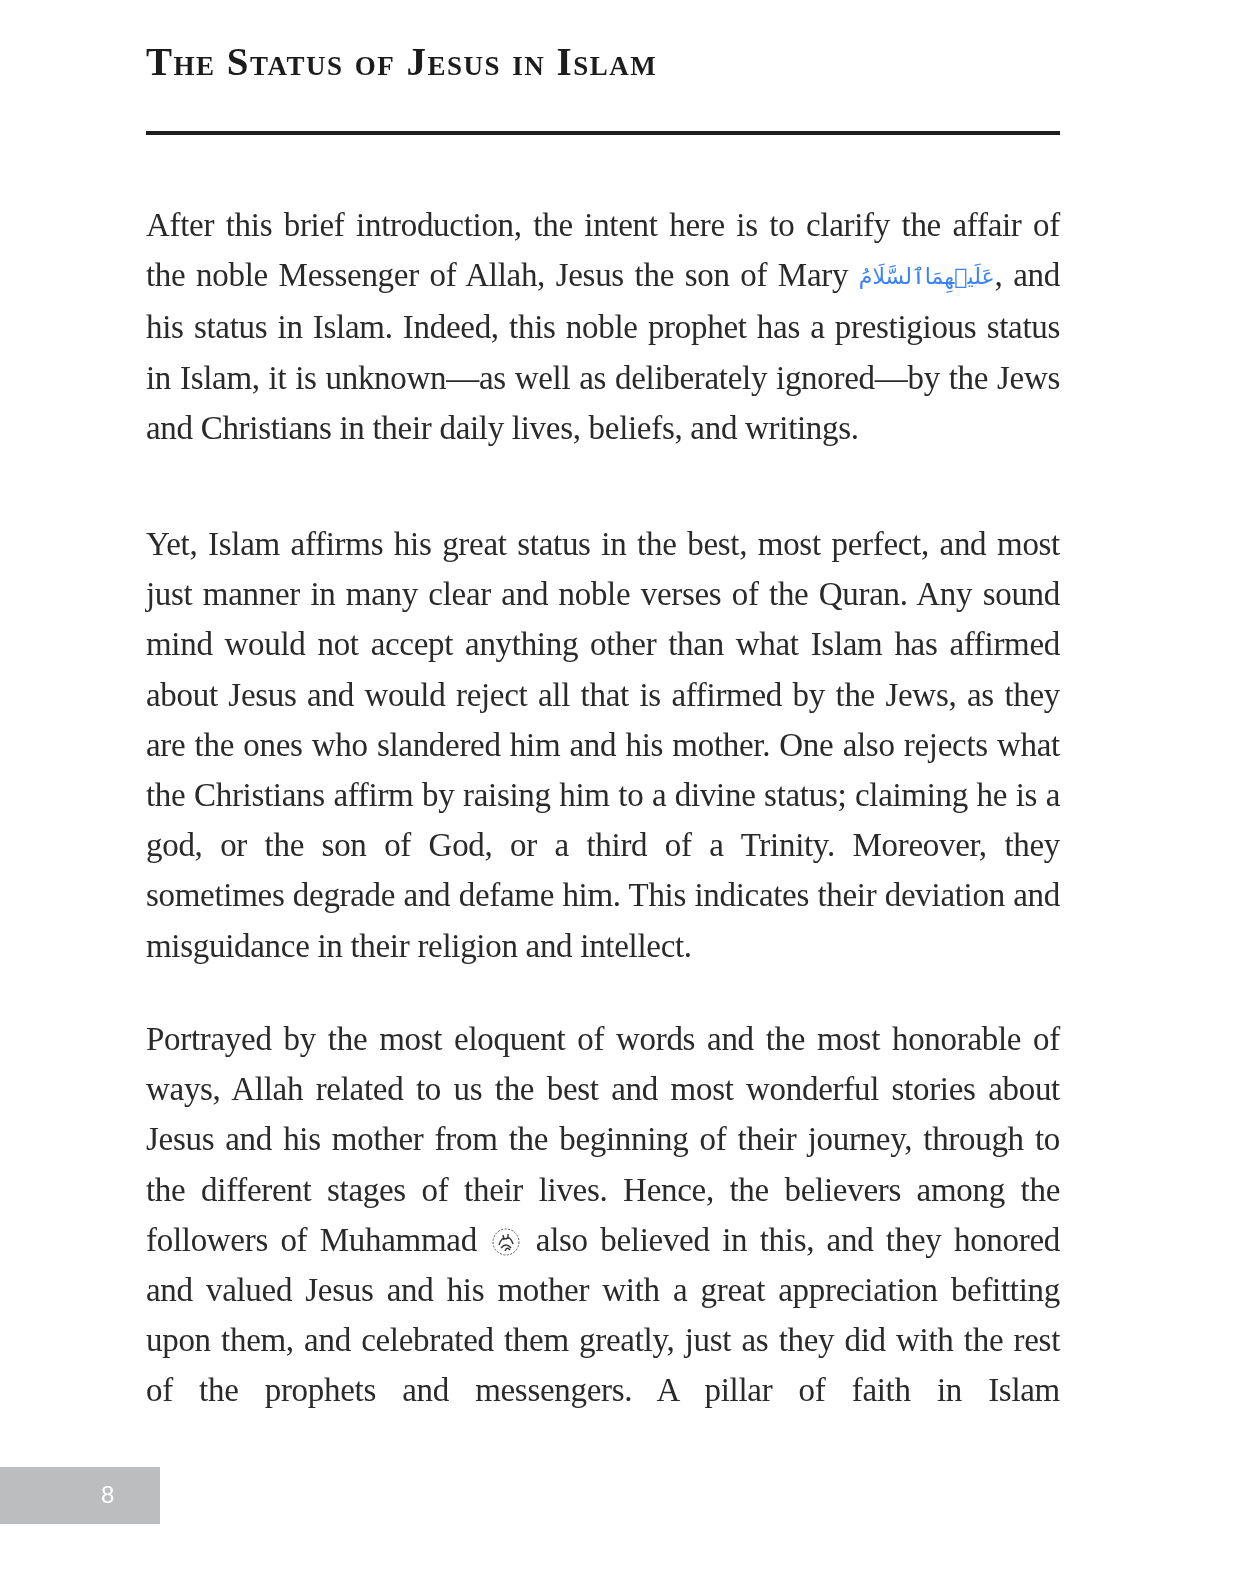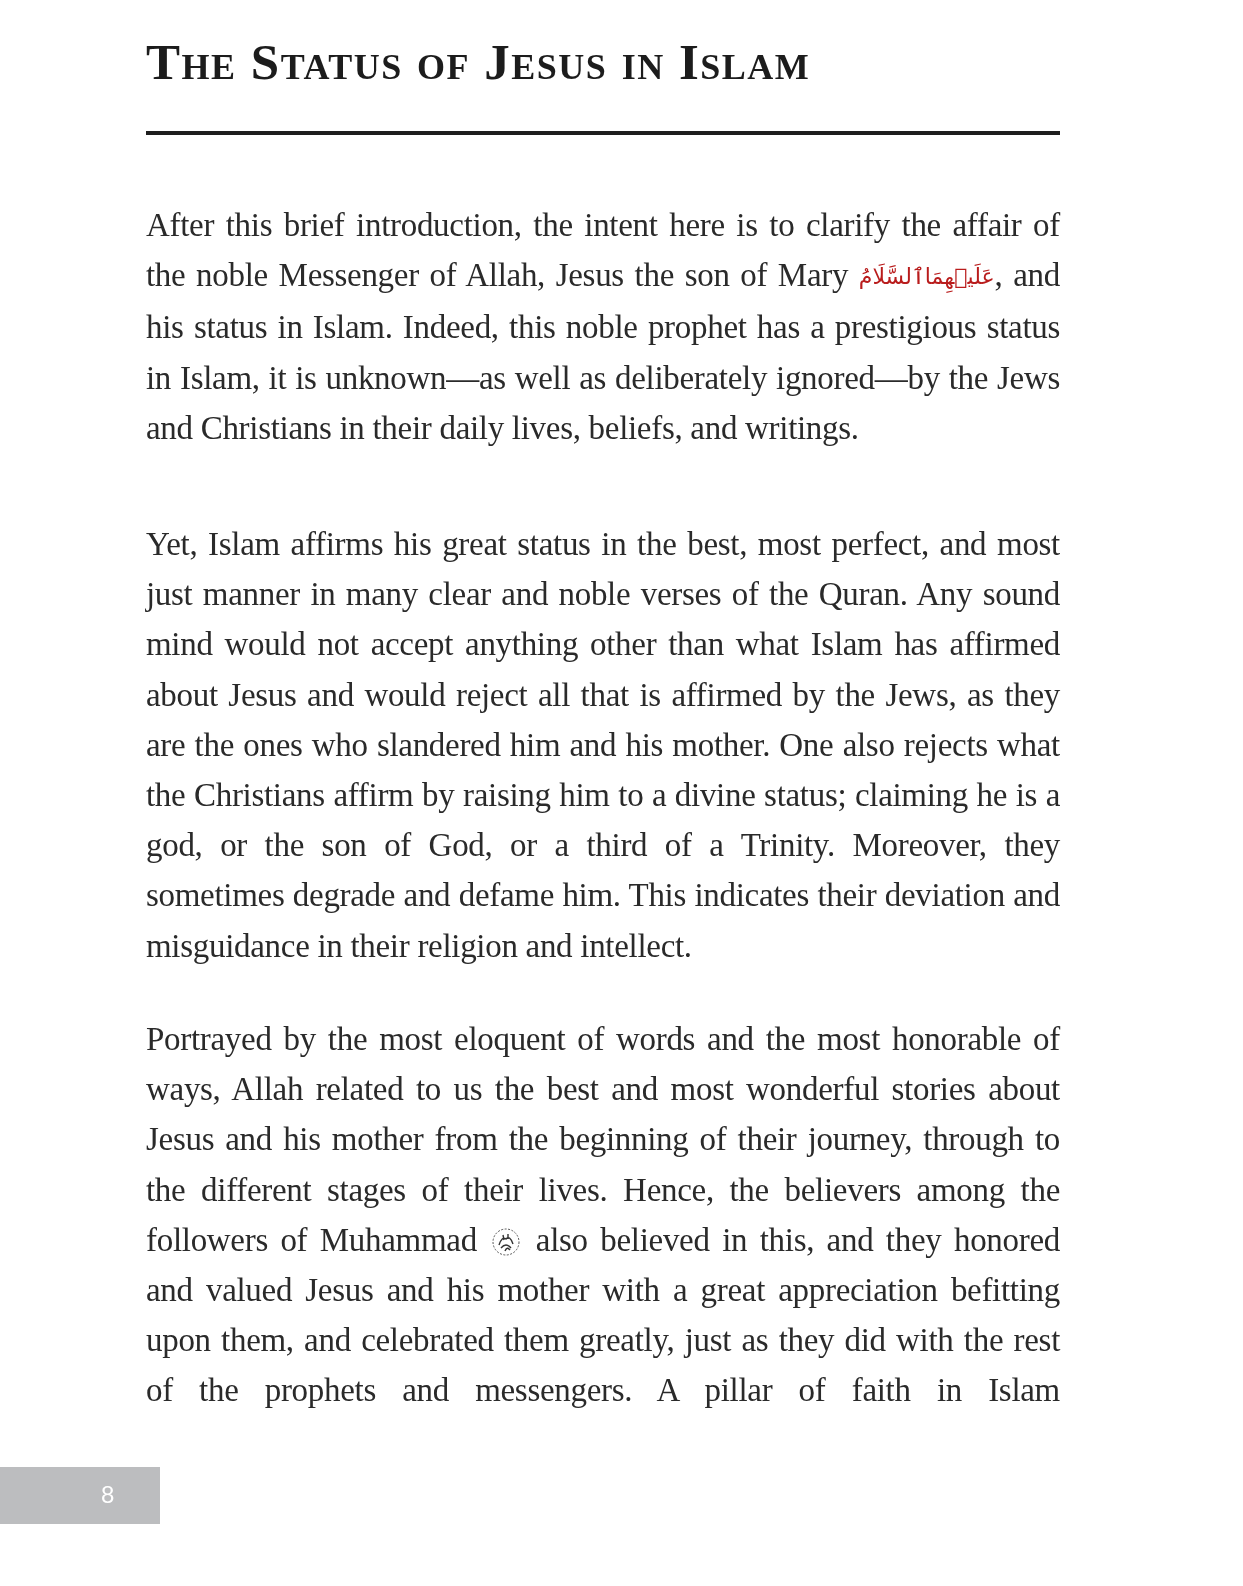--- a/index.html
+++ b/index.html
@@ -14,21 +14,21 @@
       overflow: hidden;
     }
     .page-title {
       position: absolute;
       left: 146px;
       top: 30px;
       margin: 0;
       font-family: "Liberation Serif", "DejaVu Serif", serif;
       font-weight: bold;
       font-variant: small-caps;
-      font-size: 51px;
+      font-size: 39px;
       letter-spacing: 1.5px;
       color: #1c1c1c;
       line-height: 64px;
       white-space: nowrap;
     }
     .title-rule {
       position: absolute;
       left: 146px;
       top: 131px;
       width: 914px;
@@ -48,21 +48,21 @@
       text-align-last: left;
       letter-spacing: -0.3px;
     }
     #para-1 { top: 200px; }
     #para-2 { top: 491px; margin-top: 28px; }
     #para-3 { top: 1014px; }
     #para-3 { text-align-last: justify; }
     .honorific {
       font-family: "DejaVu Sans", sans-serif;
       font-size: 22px;
-      color: #b91c1c;
+      color: #3b82f6;
       display: inline-block;
       vertical-align: 2px;
     }
     .honorific-seal {
       display: inline-block;
       width: 30px;
       height: 30px;
       vertical-align: -6px;
       margin: 0 2px;
     }

